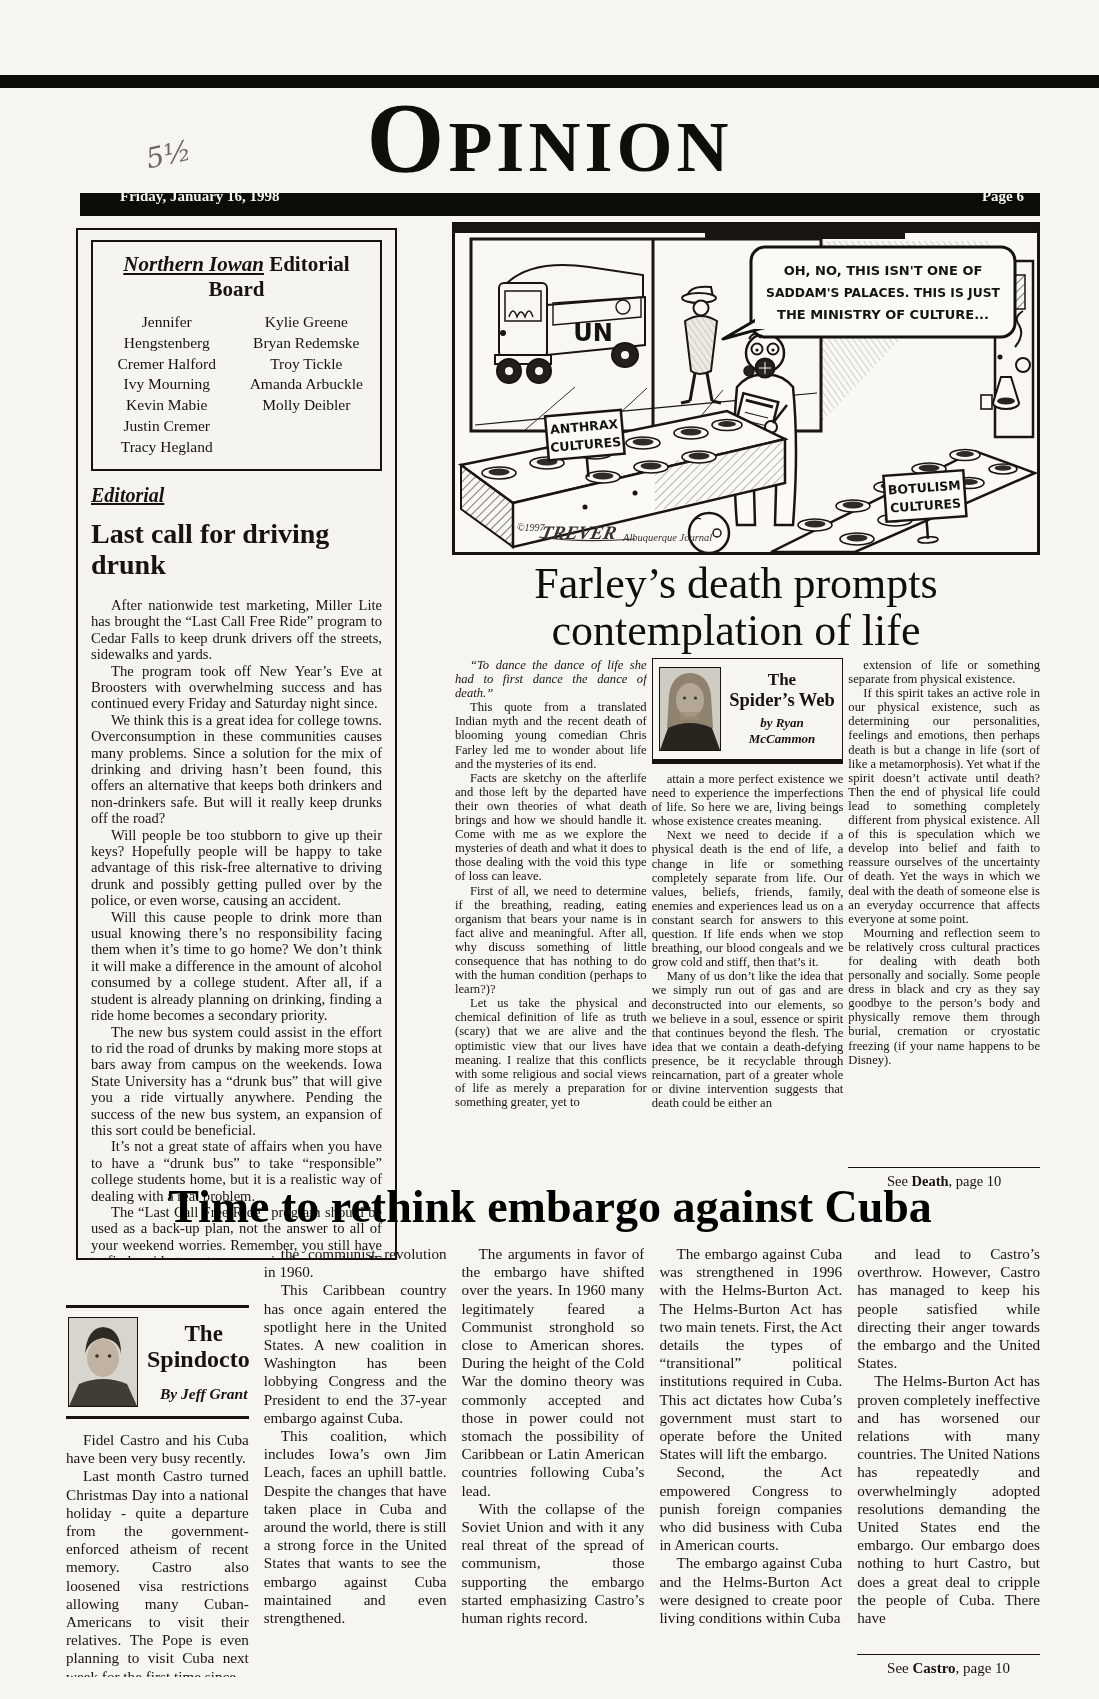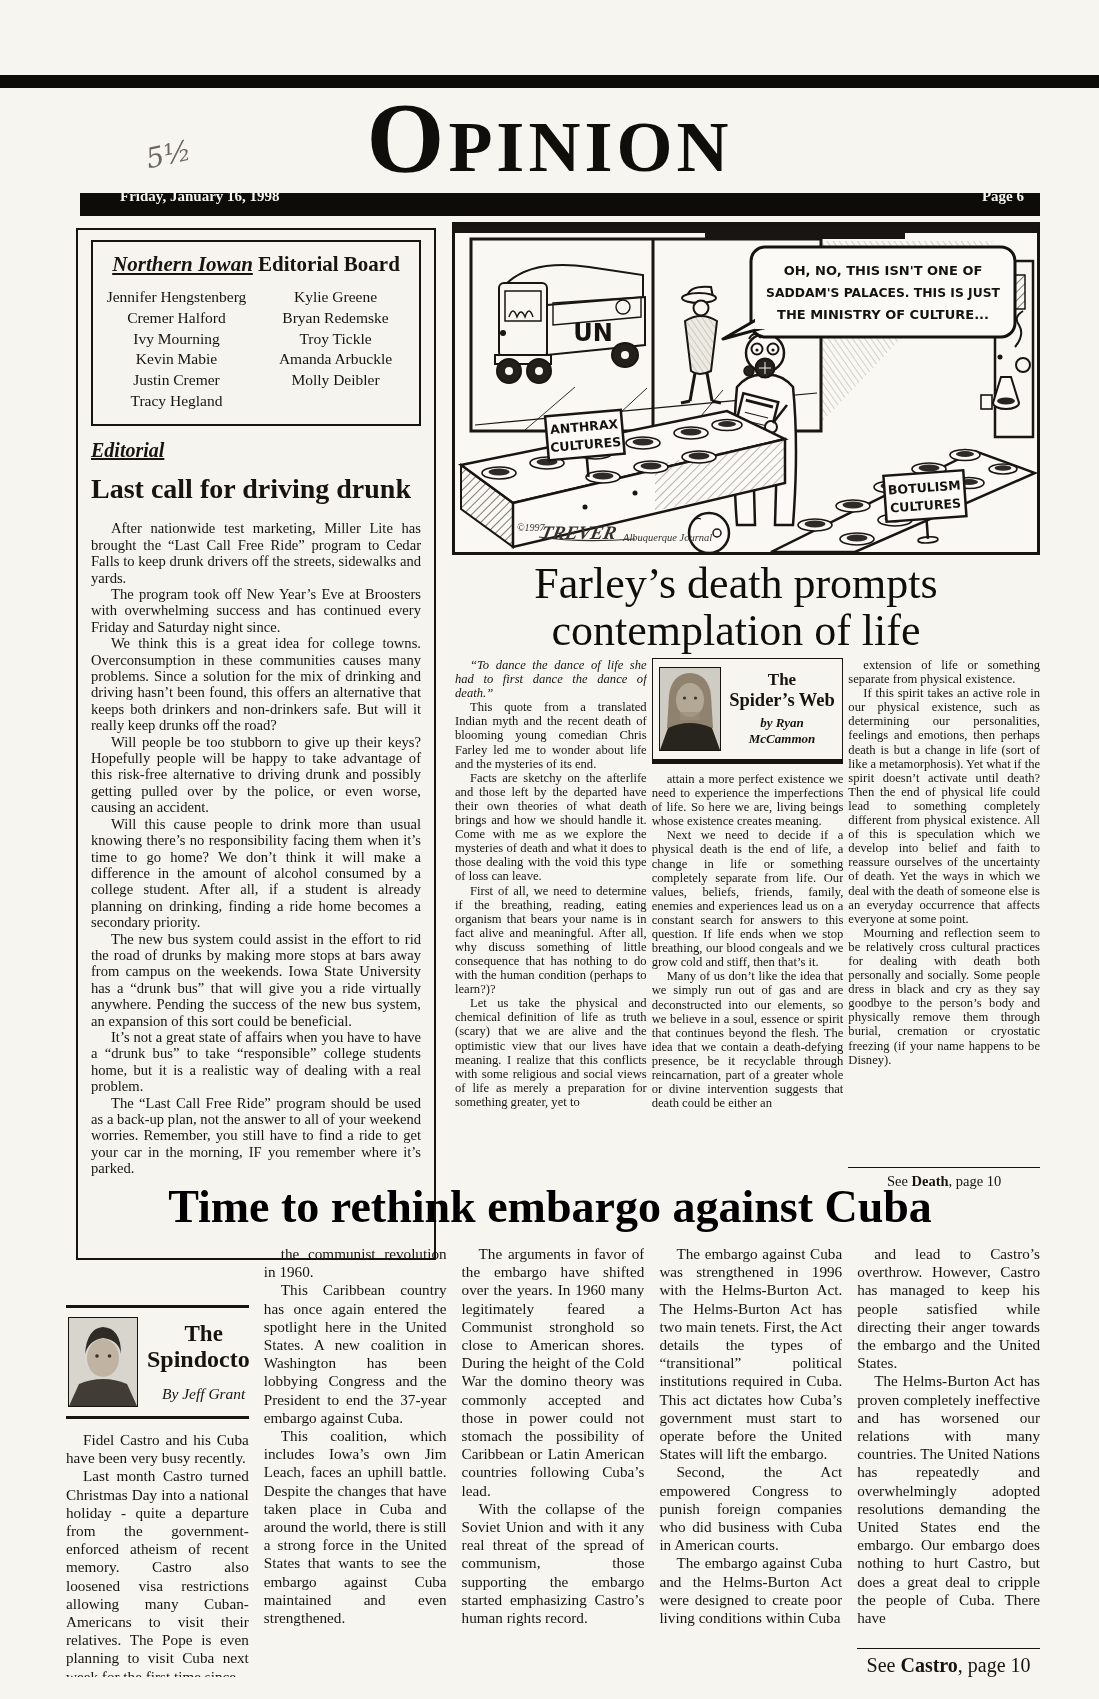--- a/index.html
+++ b/index.html
@@ -19,21 +19,21 @@
     position:absolute; left:146px; top:138px; font-size:28px; font-style:italic;
     color:#6a6760; transform:rotate(-12deg); font-family:"DejaVu Serif",serif;
   }
   .date-bar {
     position:absolute; left:80px; top:193px; width:960px; height:23px; background:#0e0c09;
     color:#f6f5f0; display:flex; justify-content:space-between; align-items:center;
     box-sizing:border-box; padding:0 16px 16px 40px; font-weight:bold; font-size:15px;
   }
   
   .editorial-col {
-    position:absolute; left:76px; top:228px; width:360px; height:1032px;
+    position:absolute; left:76px; top:228px; width:321px; height:1032px;
     border:2px solid #17140f; box-sizing:border-box; padding:10px 13px; overflow:hidden;
     background:#f5f4ee;
   }
   .board-box { border:2px solid #17140f; padding:8px 4px 12px; margin-bottom:13px; }
   .board-title { text-align:center; font-size:21px; font-weight:bold; margin:2px 0 10px; }
   .board-title .it { font-style:italic; text-decoration:underline; }
   .board-names { display:flex; }
   .board-col { flex:1; text-align:center; font-size:15.5px; line-height:1.34; }
   .ed-label { font-style:italic; font-weight:bold; text-decoration:underline; font-size:20px; margin:8px 0 12px; }
   .ed-headline { font-size:28px; font-weight:bold; line-height:1.1; margin:0 0 16px; }
@@ -78,23 +78,23 @@
   .ccol { flex:1; overflow:hidden; position:relative; }
   .ccol p { margin:0; text-align:justify; text-indent:17px; font-size:15.2px; line-height:18.2px; }
   .spin-wrap { margin-top:60px; }
   .spin-box {
     border-top:3px solid #17140f; border-bottom:3px solid #17140f;
     padding:9px 2px; display:flex; gap:9px; margin-bottom:12px; align-items:center;
   }
   .spin-txt { flex:1; text-align:center; }
   .spin-top { font-weight:bold; font-size:23px; line-height:1.1; }
   .spin-main { font-weight:bold; font-size:24px; line-height:1.1; }
-  .spin-author { font-style:italic; font-weight:normal; font-size:15.5px; margin-top:12px; }
+  .spin-author { font-style:italic; font-weight:bold; font-size:15.5px; margin-top:12px; }
   .ccol .textwrap { padding-bottom:30px; }
-  .see-line-c { font-size:20px;margin-top:44px; }
+  .see-line-c { font-size:15px;margin-top:44px; }
 </style>
 </head>
 <body>
 
 <div class="page">
 
   <div class="top-rule"></div>
 
   <div class="masthead-title" style="text-transform:uppercase;">Opinion</div>
   <div class="handwritten">5½</div>

